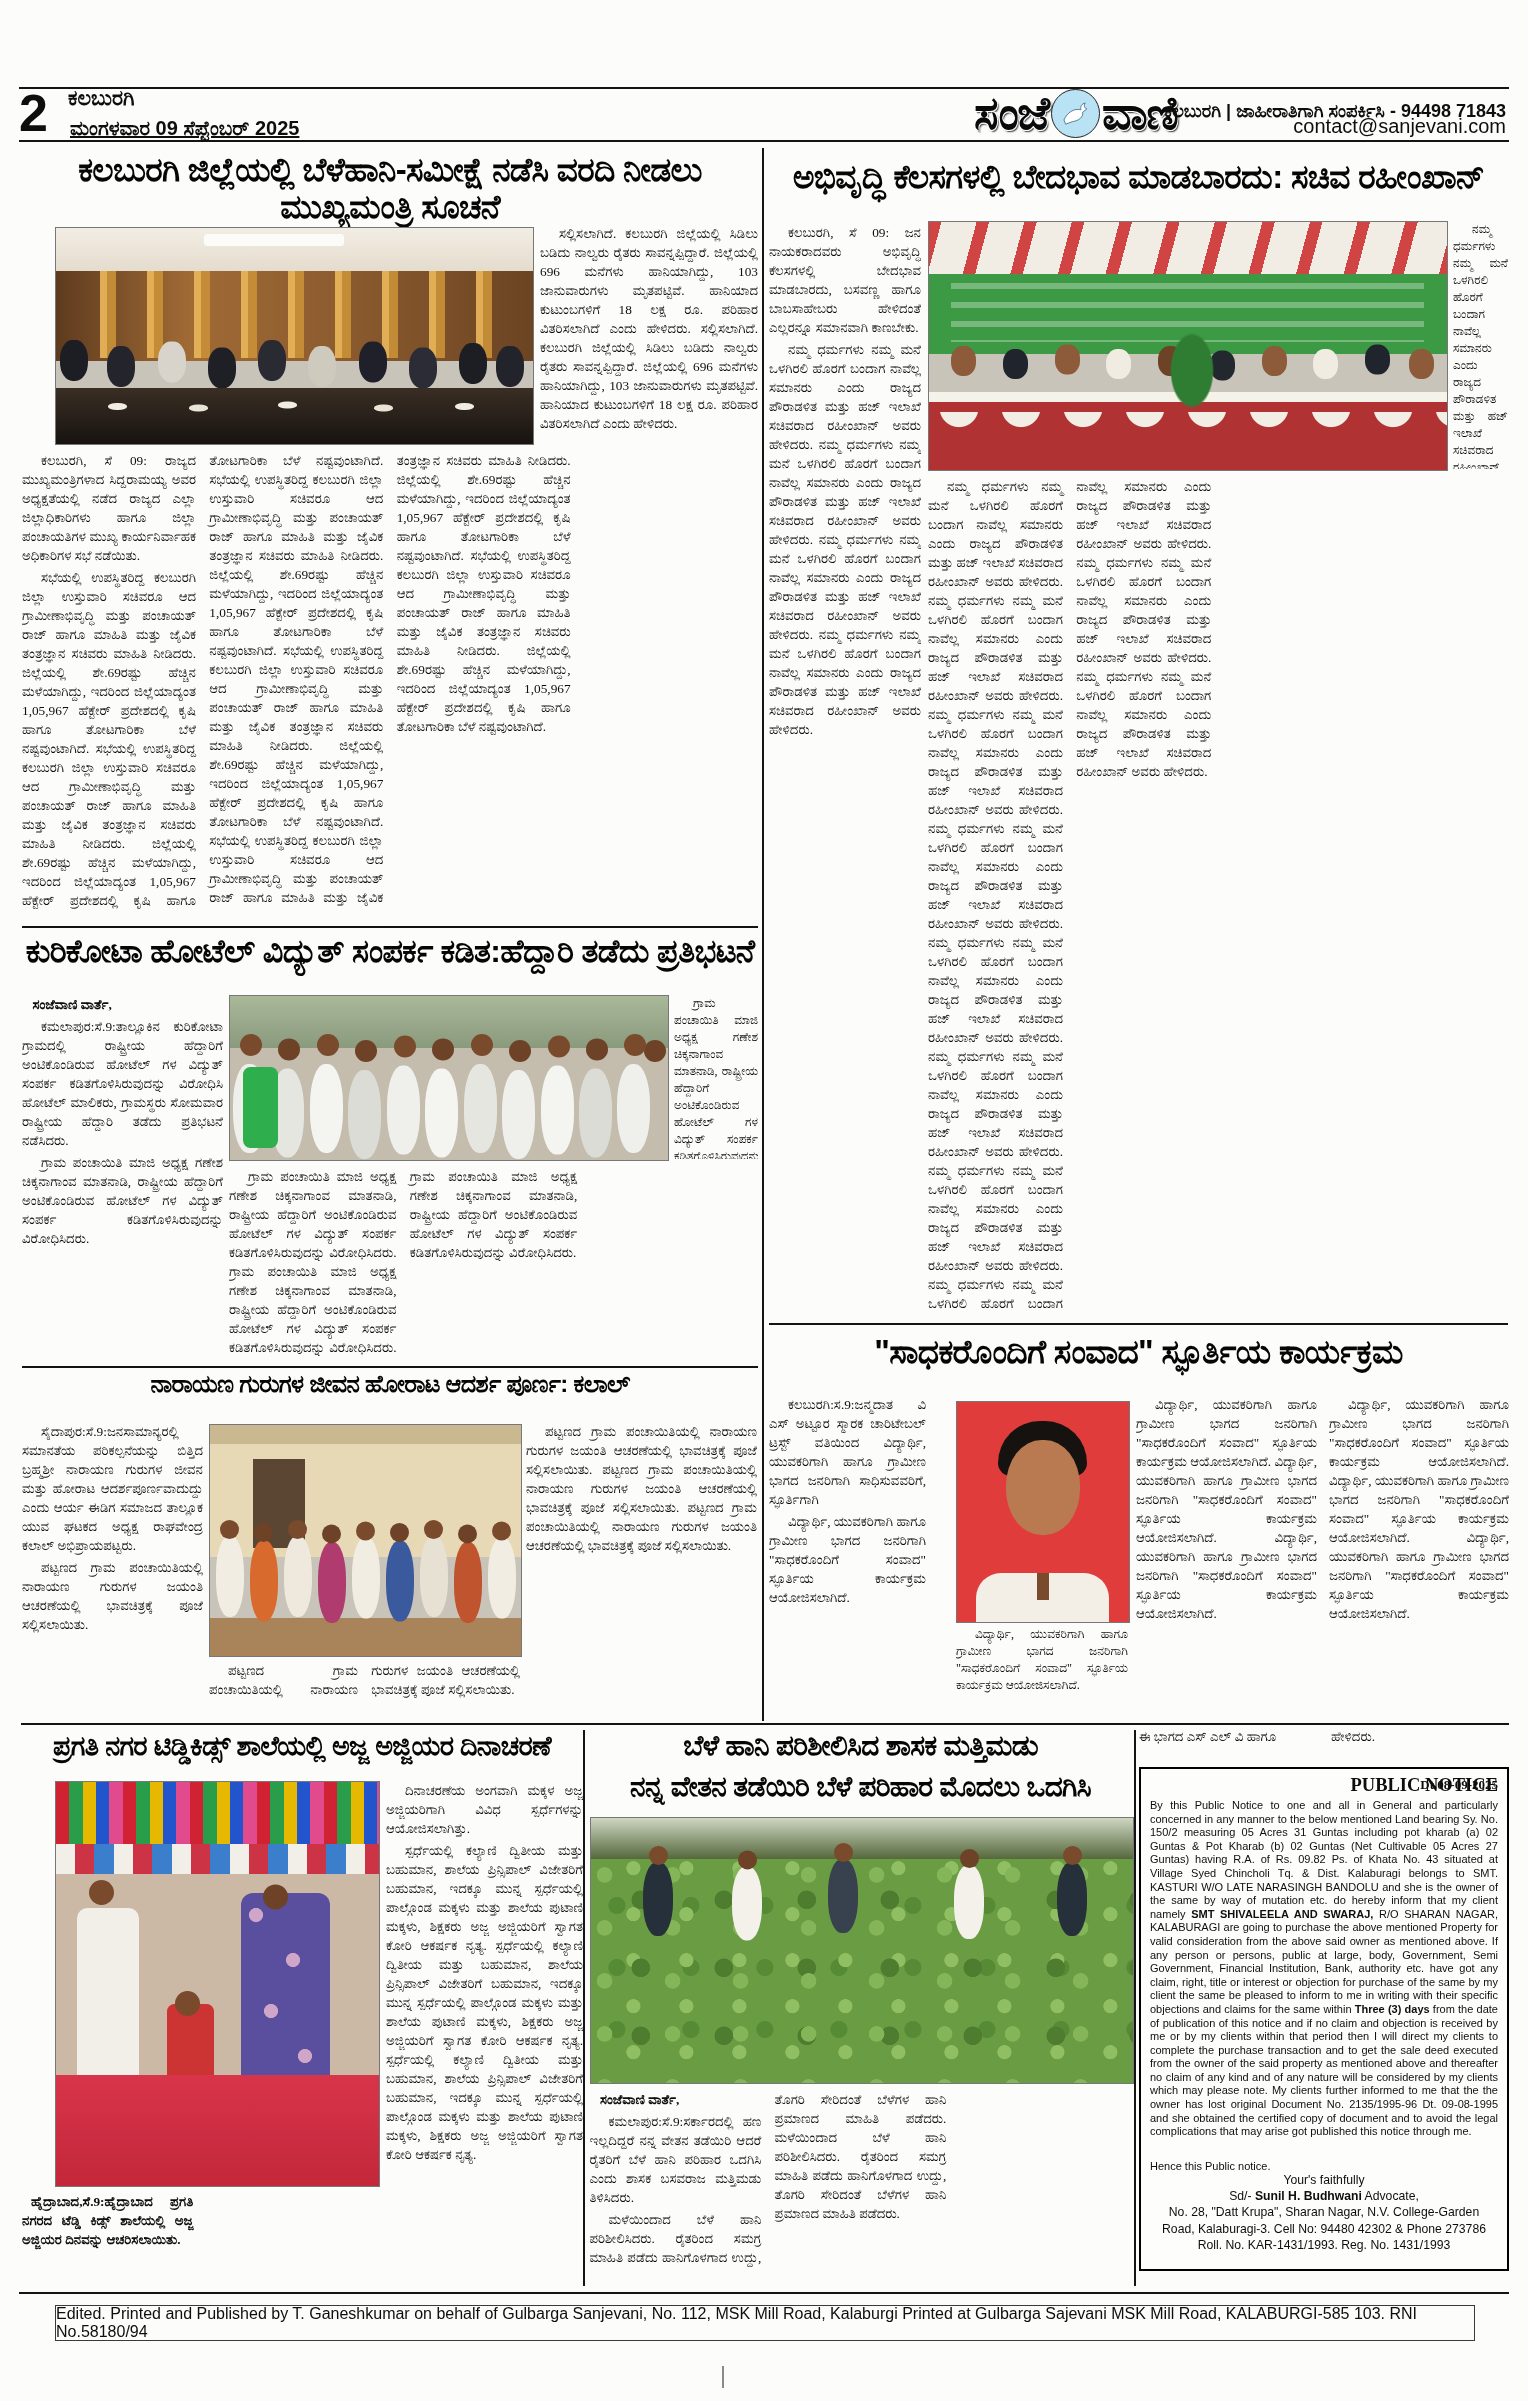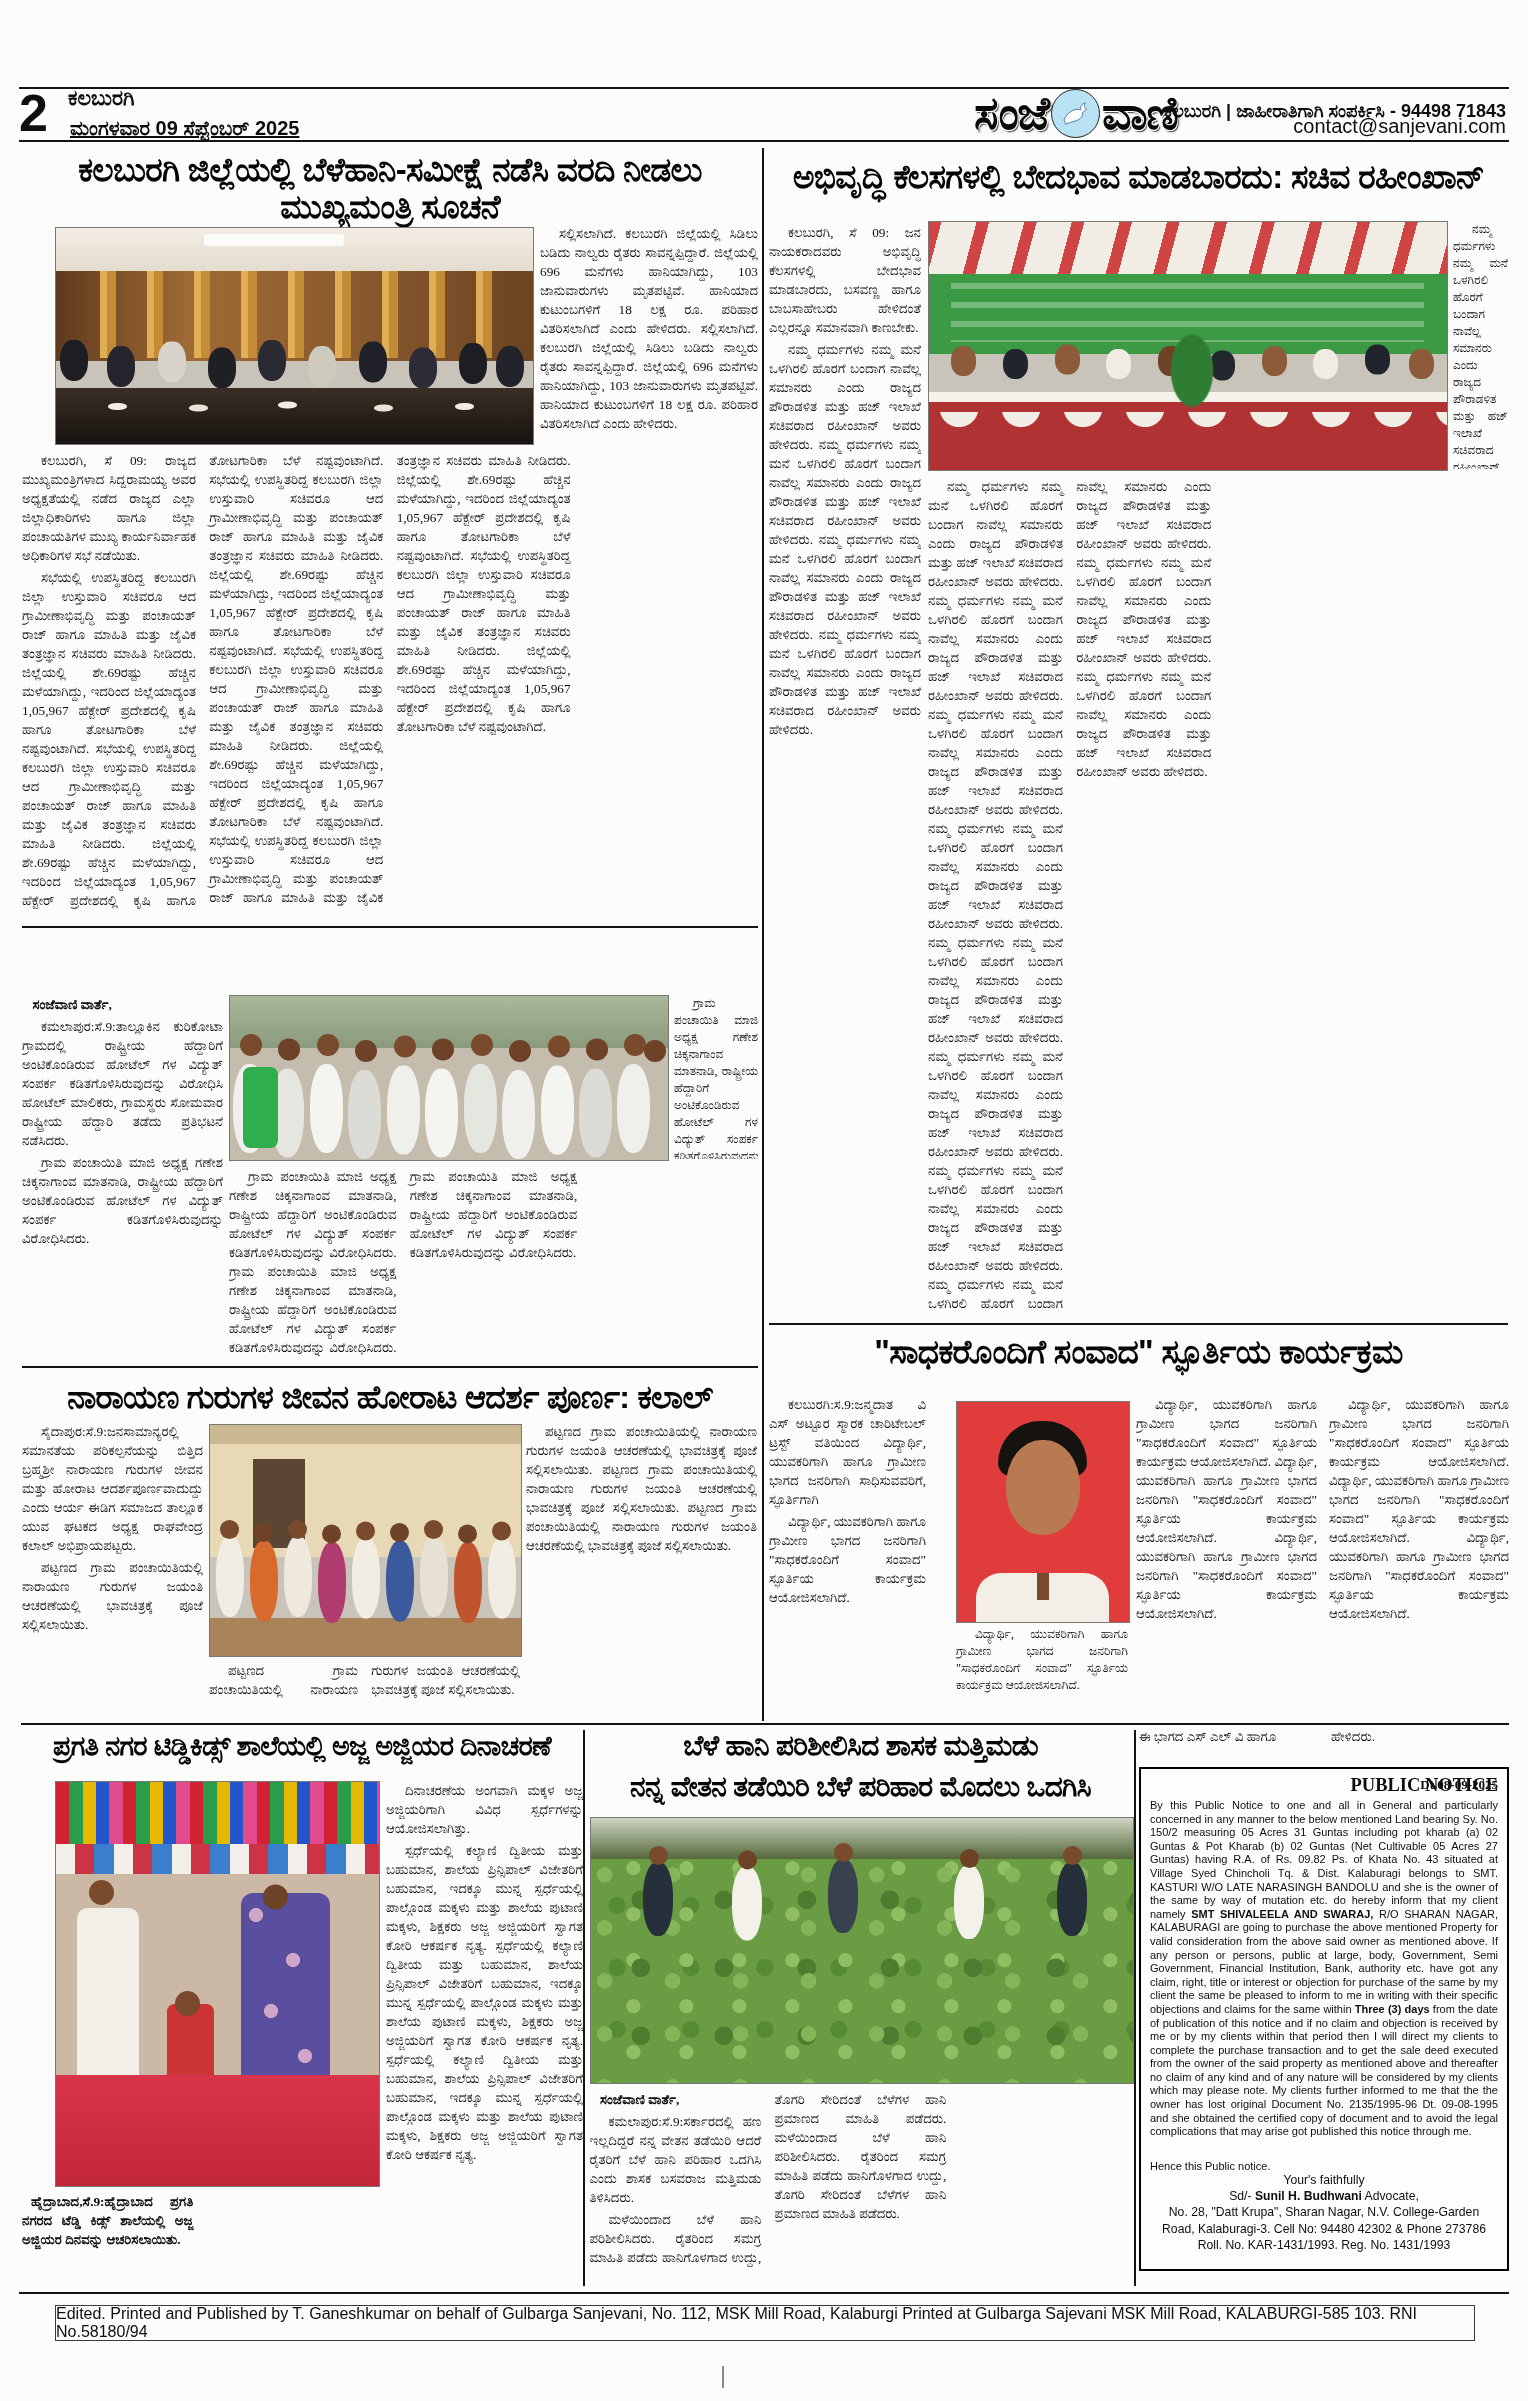--- a/index.html
+++ b/index.html
@@ -117,20 +117,21 @@
     </div>
     <div class="txt" style="left:684px;top:75px;width:55px;height:248px;font-size:12px;line-height:17px">
       <p>ನಮ್ಮ ಧರ್ಮಗಳು ನಮ್ಮ ಮನೆ ಒಳಗಿರಲಿ ಹೊರಗೆ ಬಂದಾಗ ನಾವೆಲ್ಲ ಸಮಾನರು ಎಂದು ರಾಜ್ಯದ ಪೌರಾಡಳಿತ ಮತ್ತು ಹಜ್ ಇಲಾಖೆ ಸಚಿವರಾದ ರಹೀಂಖಾನ್ ಅವರು ಹೇಳಿದರು.</p>
     </div>
     <div class="txt cols c4" style="left:159px;top:331px;width:580px;height:839px">
       <p>ನಮ್ಮ ಧರ್ಮಗಳು ನಮ್ಮ ಮನೆ ಒಳಗಿರಲಿ ಹೊರಗೆ ಬಂದಾಗ ನಾವೆಲ್ಲ ಸಮಾನರು ಎಂದು ರಾಜ್ಯದ ಪೌರಾಡಳಿತ ಮತ್ತು ಹಜ್ ಇಲಾಖೆ ಸಚಿವರಾದ ರಹೀಂಖಾನ್ ಅವರು ಹೇಳಿದರು. ನಮ್ಮ ಧರ್ಮಗಳು ನಮ್ಮ ಮನೆ ಒಳಗಿರಲಿ ಹೊರಗೆ ಬಂದಾಗ ನಾವೆಲ್ಲ ಸಮಾನರು ಎಂದು ರಾಜ್ಯದ ಪೌರಾಡಳಿತ ಮತ್ತು ಹಜ್ ಇಲಾಖೆ ಸಚಿವರಾದ ರಹೀಂಖಾನ್ ಅವರು ಹೇಳಿದರು. ನಮ್ಮ ಧರ್ಮಗಳು ನಮ್ಮ ಮನೆ ಒಳಗಿರಲಿ ಹೊರಗೆ ಬಂದಾಗ ನಾವೆಲ್ಲ ಸಮಾನರು ಎಂದು ರಾಜ್ಯದ ಪೌರಾಡಳಿತ ಮತ್ತು ಹಜ್ ಇಲಾಖೆ ಸಚಿವರಾದ ರಹೀಂಖಾನ್ ಅವರು ಹೇಳಿದರು. ನಮ್ಮ ಧರ್ಮಗಳು ನಮ್ಮ ಮನೆ ಒಳಗಿರಲಿ ಹೊರಗೆ ಬಂದಾಗ ನಾವೆಲ್ಲ ಸಮಾನರು ಎಂದು ರಾಜ್ಯದ ಪೌರಾಡಳಿತ ಮತ್ತು ಹಜ್ ಇಲಾಖೆ ಸಚಿವರಾದ ರಹೀಂಖಾನ್ ಅವರು ಹೇಳಿದರು. ನಮ್ಮ ಧರ್ಮಗಳು ನಮ್ಮ ಮನೆ ಒಳಗಿರಲಿ ಹೊರಗೆ ಬಂದಾಗ ನಾವೆಲ್ಲ ಸಮಾನರು ಎಂದು ರಾಜ್ಯದ ಪೌರಾಡಳಿತ ಮತ್ತು ಹಜ್ ಇಲಾಖೆ ಸಚಿವರಾದ ರಹೀಂಖಾನ್ ಅವರು ಹೇಳಿದರು. ನಮ್ಮ ಧರ್ಮಗಳು ನಮ್ಮ ಮನೆ ಒಳಗಿರಲಿ ಹೊರಗೆ ಬಂದಾಗ ನಾವೆಲ್ಲ ಸಮಾನರು ಎಂದು ರಾಜ್ಯದ ಪೌರಾಡಳಿತ ಮತ್ತು ಹಜ್ ಇಲಾಖೆ ಸಚಿವರಾದ ರಹೀಂಖಾನ್ ಅವರು ಹೇಳಿದರು. ನಮ್ಮ ಧರ್ಮಗಳು ನಮ್ಮ ಮನೆ ಒಳಗಿರಲಿ ಹೊರಗೆ ಬಂದಾಗ ನಾವೆಲ್ಲ ಸಮಾನರು ಎಂದು ರಾಜ್ಯದ ಪೌರಾಡಳಿತ ಮತ್ತು ಹಜ್ ಇಲಾಖೆ ಸಚಿವರಾದ ರಹೀಂಖಾನ್ ಅವರು ಹೇಳಿದರು. ನಮ್ಮ ಧರ್ಮಗಳು ನಮ್ಮ ಮನೆ ಒಳಗಿರಲಿ ಹೊರಗೆ ಬಂದಾಗ ನಾವೆಲ್ಲ ಸಮಾನರು ಎಂದು ರಾಜ್ಯದ ಪೌರಾಡಳಿತ ಮತ್ತು ಹಜ್ ಇಲಾಖೆ ಸಚಿವರಾದ ರಹೀಂಖಾನ್ ಅವರು ಹೇಳಿದರು. ನಮ್ಮ ಧರ್ಮಗಳು ನಮ್ಮ ಮನೆ ಒಳಗಿರಲಿ ಹೊರಗೆ ಬಂದಾಗ ನಾವೆಲ್ಲ ಸಮಾನರು ಎಂದು ರಾಜ್ಯದ ಪೌರಾಡಳಿತ ಮತ್ತು ಹಜ್ ಇಲಾಖೆ ಸಚಿವರಾದ ರಹೀಂಖಾನ್ ಅವರು ಹೇಳಿದರು. ನಮ್ಮ ಧರ್ಮಗಳು ನಮ್ಮ ಮನೆ ಒಳಗಿರಲಿ ಹೊರಗೆ ಬಂದಾಗ ನಾವೆಲ್ಲ ಸಮಾನರು ಎಂದು ರಾಜ್ಯದ ಪೌರಾಡಳಿತ ಮತ್ತು ಹಜ್ ಇಲಾಖೆ ಸಚಿವರಾದ ರಹೀಂಖಾನ್ ಅವರು ಹೇಳಿದರು.</p>
     </div>
   </section>
 
   <section class="art" style="left:22px;top:930px;width:736px;height:433px">
+    <h1 class="hl" style="top:4.4px;font-size:32px">ಕುರಿಕೋಟಾ ಹೋಟೆಲ್ ವಿದ್ಯುತ್ ಸಂಪರ್ಕ ಕಡಿತ:ಹೆದ್ದಾರಿ ತಡೆದು ಪ್ರತಿಭಟನೆ</h1>
     <div class="txt" style="left:0;top:65px;width:201px;height:366px">
       <p class="byline">ಸಂಜೆವಾಣಿ ವಾರ್ತೆ,</p>
       <p class="lead">ಕಮಲಾಪುರ:ಸೆ.9:ತಾಲ್ಲೂಕಿನ ಕುರಿಕೋಟಾ ಗ್ರಾಮದಲ್ಲಿ ರಾಷ್ಟ್ರೀಯ ಹೆದ್ದಾರಿಗೆ ಅಂಟಿಕೊಂಡಿರುವ ಹೋಟೆಲ್ ಗಳ ವಿದ್ಯುತ್ ಸಂಪರ್ಕ ಕಡಿತಗೊಳಿಸಿರುವುದನ್ನು ವಿರೋಧಿಸಿ ಹೋಟೆಲ್ ಮಾಲಿಕರು, ಗ್ರಾಮಸ್ಥರು ಸೋಮವಾರ ರಾಷ್ಟ್ರೀಯ ಹೆದ್ದಾರಿ ತಡೆದು ಪ್ರತಿಭಟನೆ ನಡೆಸಿದರು.</p>
       <p>ಗ್ರಾಮ ಪಂಚಾಯಿತಿ ಮಾಜಿ ಅಧ್ಯಕ್ಷ ಗಣೇಶ ಚಿಕ್ಕನಾಗಾಂವ ಮಾತನಾಡಿ, ರಾಷ್ಟ್ರೀಯ ಹೆದ್ದಾರಿಗೆ ಅಂಟಿಕೊಂಡಿರುವ ಹೋಟೆಲ್ ಗಳ ವಿದ್ಯುತ್ ಸಂಪರ್ಕ ಕಡಿತಗೊಳಿಸಿರುವುದನ್ನು ವಿರೋಧಿಸಿದರು.</p>
     </div>
     <div class="photo" style="left:207px;top:65px;width:438px;height:164px">
       <div class="ply" style="left:0;top:0;right:0;height:52px;background:linear-gradient(180deg,#aab89a,#8a9a7c)"></div>
       <div class="ply" style="left:0;top:52px;right:0;bottom:0;background:#c4bdae"></div>
       <div class="dots" style="left:10.4px;top:38px;width:22px;height:22px;border-radius:50%;background:#7a4a2c;box-shadow:38px 4.4px #6e4226,77px 0 #7a4a2c,115px 6px #6e4226,154px 1.5px #7a4a2c,192px 4.4px #6e4226,231px 0 #7a4a2c,269px 6px #6e4226,308px 1.5px #7a4a2c,346px 4.4px #6e4226,384px 0 #7a4a2c,404px 6px #6e4226"></div>
       <div class="dots" style="left:3px;top:68px;width:33px;height:89px;background:#efefec;box-shadow:38px 4.4px #e6e6e1,77px 0 #f4f4f1,115px 6px #dcdcd6,154px 1.5px #efefec,192px 4.4px #f4f4f1,231px 0 #e6e6e1,269px 6px #efefec,308px 1.5px #f4f4f1,346px 4.4px #dcdcd6,384px 0 #efefec"></div>
@@ -138,21 +139,21 @@
     </div>
     <div class="txt" style="left:652px;top:65px;width:84px;height:164px;font-size:12px;line-height:17px">
       <p>ಗ್ರಾಮ ಪಂಚಾಯಿತಿ ಮಾಜಿ ಅಧ್ಯಕ್ಷ ಗಣೇಶ ಚಿಕ್ಕನಾಗಾಂವ ಮಾತನಾಡಿ, ರಾಷ್ಟ್ರೀಯ ಹೆದ್ದಾರಿಗೆ ಅಂಟಿಕೊಂಡಿರುವ ಹೋಟೆಲ್ ಗಳ ವಿದ್ಯುತ್ ಸಂಪರ್ಕ ಕಡಿತಗೊಳಿಸಿರುವುದನ್ನು ವಿರೋಧಿಸಿದರು.</p>
     </div>
     <div class="txt cols c3" style="left:207px;top:237px;width:529px;height:194px">
       <p>ಗ್ರಾಮ ಪಂಚಾಯಿತಿ ಮಾಜಿ ಅಧ್ಯಕ್ಷ ಗಣೇಶ ಚಿಕ್ಕನಾಗಾಂವ ಮಾತನಾಡಿ, ರಾಷ್ಟ್ರೀಯ ಹೆದ್ದಾರಿಗೆ ಅಂಟಿಕೊಂಡಿರುವ ಹೋಟೆಲ್ ಗಳ ವಿದ್ಯುತ್ ಸಂಪರ್ಕ ಕಡಿತಗೊಳಿಸಿರುವುದನ್ನು ವಿರೋಧಿಸಿದರು. ಗ್ರಾಮ ಪಂಚಾಯಿತಿ ಮಾಜಿ ಅಧ್ಯಕ್ಷ ಗಣೇಶ ಚಿಕ್ಕನಾಗಾಂವ ಮಾತನಾಡಿ, ರಾಷ್ಟ್ರೀಯ ಹೆದ್ದಾರಿಗೆ ಅಂಟಿಕೊಂಡಿರುವ ಹೋಟೆಲ್ ಗಳ ವಿದ್ಯುತ್ ಸಂಪರ್ಕ ಕಡಿತಗೊಳಿಸಿರುವುದನ್ನು ವಿರೋಧಿಸಿದರು. ಗ್ರಾಮ ಪಂಚಾಯಿತಿ ಮಾಜಿ ಅಧ್ಯಕ್ಷ ಗಣೇಶ ಚಿಕ್ಕನಾಗಾಂವ ಮಾತನಾಡಿ, ರಾಷ್ಟ್ರೀಯ ಹೆದ್ದಾರಿಗೆ ಅಂಟಿಕೊಂಡಿರುವ ಹೋಟೆಲ್ ಗಳ ವಿದ್ಯುತ್ ಸಂಪರ್ಕ ಕಡಿತಗೊಳಿಸಿರುವುದನ್ನು ವಿರೋಧಿಸಿದರು.</p>
     </div>
   </section>
 
   <section class="art" style="left:22px;top:1369px;width:736px;height:353px">
-    <h1 class="hl" style="top:11px;font-size:32px">ನಾರಾಯಣ ಗುರುಗಳ ಜೀವನ ಹೋರಾಟ ಆದರ್ಶ ಪೂರ್ಣ: ಕಲಾಲ್</h1>
+    <h1 class="hl" style="top:2px;font-size:24px">ನಾರಾಯಣ ಗುರುಗಳ ಜೀವನ ಹೋರಾಟ ಆದರ್ಶ ಪೂರ್ಣ: ಕಲಾಲ್</h1>
     <div class="txt" style="left:0;top:53px;width:181px;height:296px">
       <p class="lead">ಸೈದಾಪುರ:ಸೆ.9:ಜನಸಾಮಾನ್ಯರಲ್ಲಿ ಸಮಾನತೆಯ ಪರಿಕಲ್ಪನೆಯನ್ನು ಬಿತ್ತಿದ ಬ್ರಹ್ಮಶ್ರೀ ನಾರಾಯಣ ಗುರುಗಳ ಜೀವನ ಮತ್ತು ಹೋರಾಟ ಆದರ್ಶಪೂರ್ಣವಾದುದ್ದು ಎಂದು ಆರ್ಯ ಈಡಿಗ ಸಮಾಜದ ತಾಲ್ಲೂಕ ಯುವ ಘಟಕದ ಅಧ್ಯಕ್ಷ ರಾಘವೇಂದ್ರ ಕಲಾಲ್ ಅಭಿಪ್ರಾಯಪಟ್ಟರು.</p>
       <p>ಪಟ್ಟಣದ ಗ್ರಾಮ ಪಂಚಾಯಿತಿಯಲ್ಲಿ ನಾರಾಯಣ ಗುರುಗಳ ಜಯಂತಿ ಆಚರಣೆಯಲ್ಲಿ ಭಾವಚಿತ್ರಕ್ಕೆ ಪೂಜೆ ಸಲ್ಲಿಸಲಾಯಿತು.</p>
     </div>
     <div class="photo" style="left:187px;top:55px;width:311px;height:231px">
       <div class="ply" style="left:0;top:0;right:0;height:132px;background:#e7d9b5"></div>
       <div class="ply" style="left:0;top:0;right:0;height:19px;background:#c9b890"></div>
       <div class="ply" style="left:43px;top:34px;width:52px;height:89px;background:#5a4632"></div>
       <div class="ply" style="left:0;bottom:0;right:0;height:38px;background:#a9835a"></div>
       <div class="dots" style="left:6px;top:111px;width:28px;height:81px;background:#f1ede2;box-shadow:34px 4.4px #d86a2e,68px 0 #efe9dd,102px 6px #b03b6e,136px 1.5px #f1ede2,170px 4.4px #3b5a9e,204px 0 #e7e1d4,238px 6px #c0542e,272px 1.5px #f1ede2"></div>

